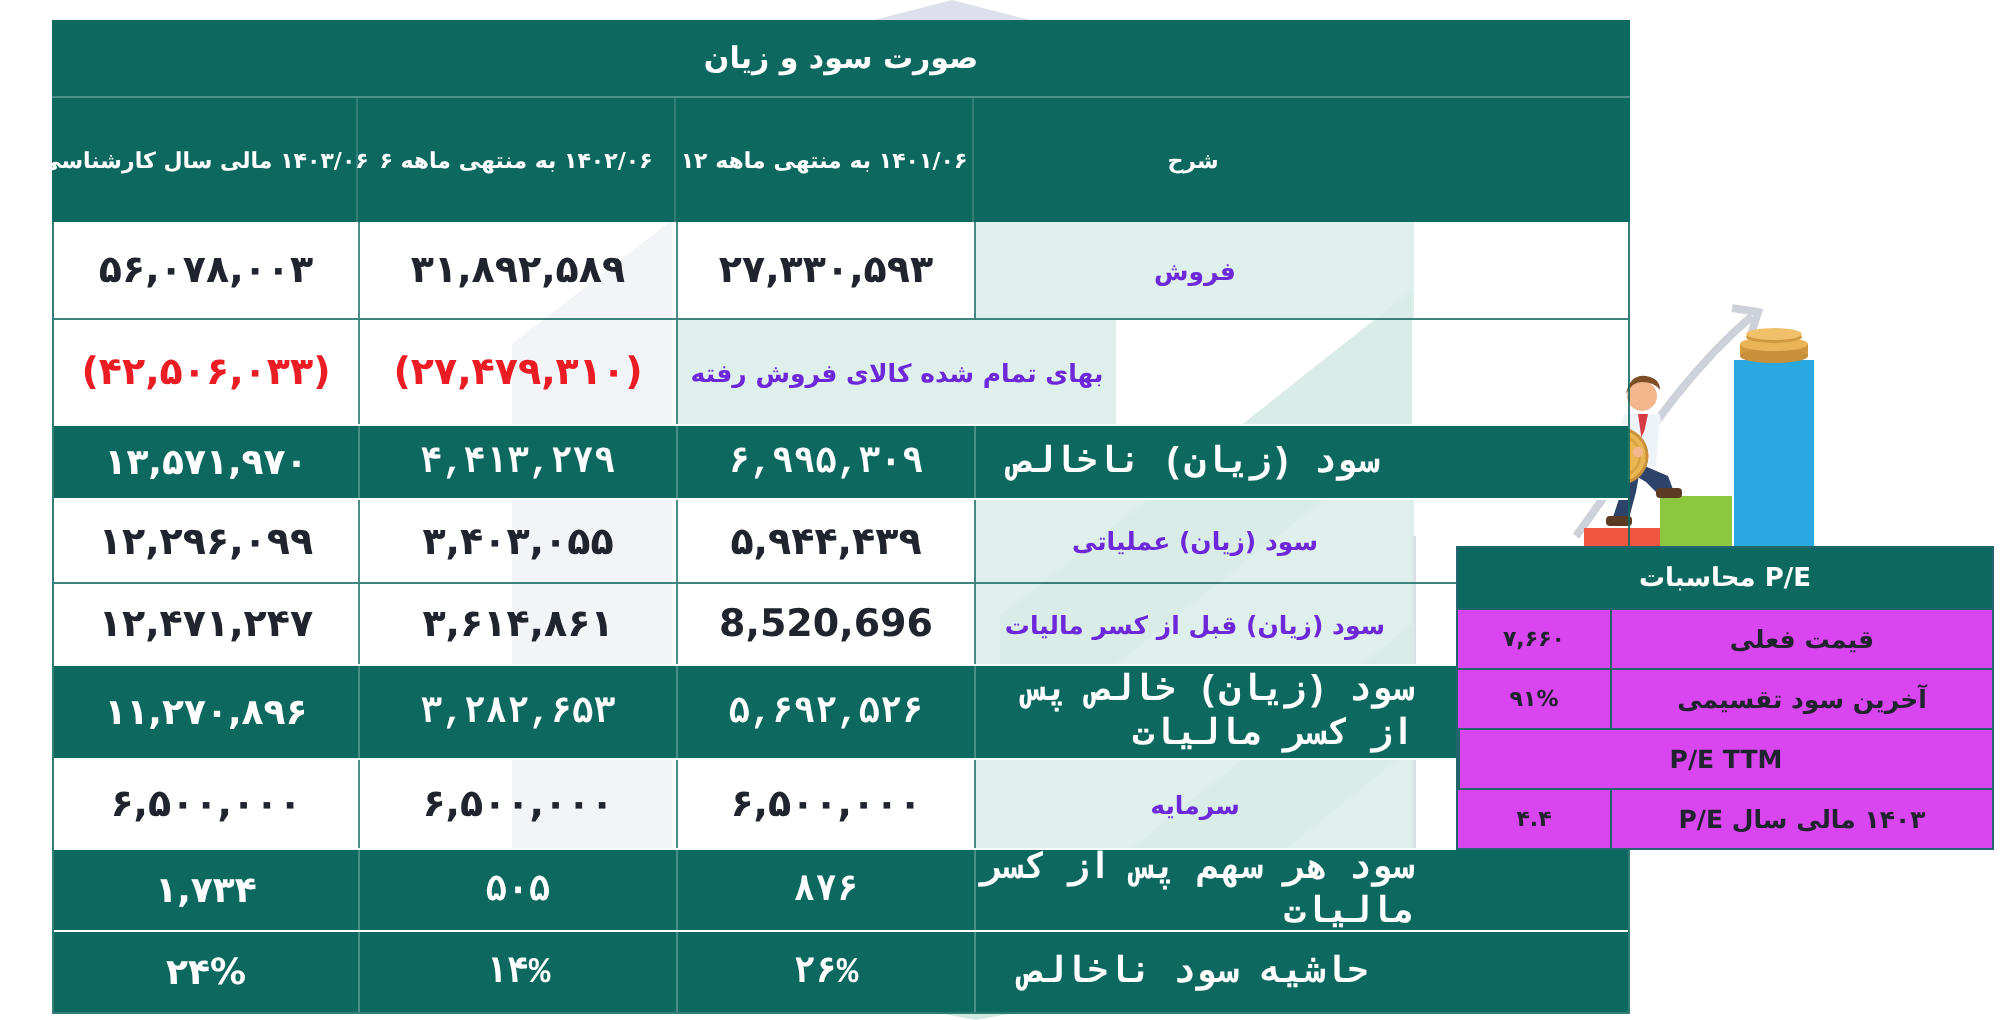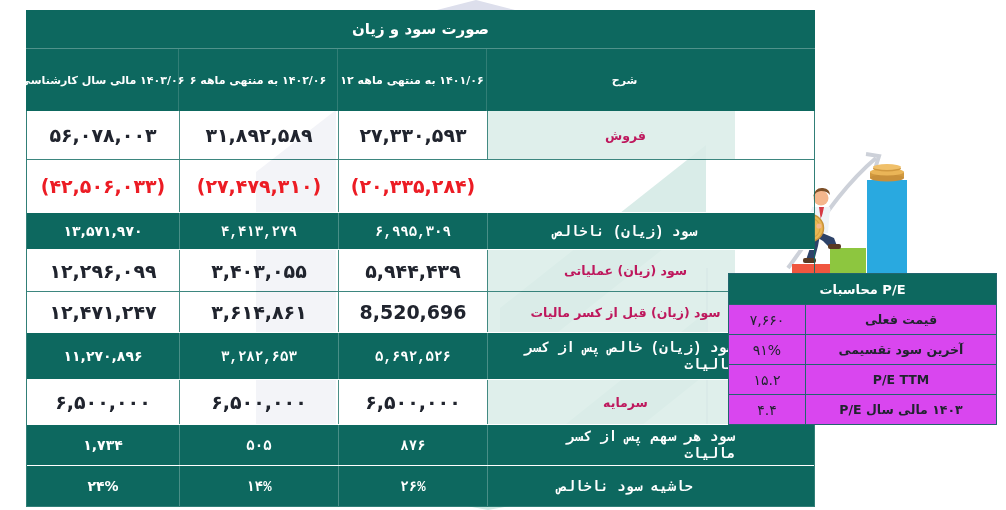--- a/index.html
+++ b/index.html
@@ -9,45 +9,45 @@
   svg.wm{position:absolute;left:0;top:0;z-index:0;}
 
   
   .inc-table{position:absolute;left:26px;top:10px;width:789px;z-index:2;}
   .title{height:38px;background:#0d685f;color:#fff;font-weight:bold;font-size:15px;
          display:flex;align-items:center;justify-content:center;}
   .thead{height:62px;background:#0d685f;display:flex;border-top:1px solid rgba(255,255,255,.28);}
   .hcell{color:#fff;font-weight:bold;font-size:11px;display:flex;align-items:center;
          justify-content:center;white-space:nowrap;direction:ltr;}
   .hcell+.hcell{border-left:1px solid rgba(255,255,255,.15);}
-  .c-est{width:152px;}.c-m6{width:158px;}.c-m12{width:148px;}.c-sharh{width:219px;padding-left:28px;}
+  .c-est{width:152px;}.c-m6{width:158px;}.c-m12{width:148px;}.c-sharh{width:219px;}
   .tbody{border:1px solid rgba(13,104,95,.85);border-top:none;}
   .row{display:flex;}
   .row + .row{border-top:1px solid rgba(13,104,95,.8);}
   .row.hl{background:#0d685f;}
   .row.hl + .row{border-top:1px solid #ffffff;text-align:right;}
   .row + .row.hl{border-top:1px solid #ffffff;}
   .cell{display:flex;align-items:center;justify-content:center;font-size:19px;
         font-weight:bold;color:#20242e;}
   .cell + .cell{border-left:1px solid rgba(13,104,95,.75);}
   .v{direction:ltr;background:rgba(255,255,255,.62);}
-  .lab{direction:rtl;background:rgba(217,236,231,.85);font-size:12.5px;color:#be185d;}
+  .lab{direction:rtl;background:rgba(217,236,231,.85);font-size:12.5px;color:#6d28d9;}
   .row.neg .v{color:#ec1c24;}
-  .row.hl .cell{background:transparent;color:#ffffff;font-size:14px;}
+  .row.hl .cell{background:transparent;color:#ffffff;font-size:18px;}
   .row.hl .cell + .cell{border-left:1px solid rgba(255,255,255,.25);font-family:Liberation Mono, monospace;}
 
   
   .pe-table{position:absolute;left:728px;top:273px;width:267px;z-index:2;
             border:1px solid rgba(13,104,95,.9);background:#d946ef;}
   .pe-head{height:30px;background:#0d685f;color:#fff;font-weight:bold;font-size:13px;
            display:flex;align-items:center;justify-content:center;direction:ltr;}
   .pe-row{display:flex;height:29px;border-top:1px solid rgba(13,104,95,.9);}
   .pe-row:first-of-type{border-top:none;}
   .pe-val{width:76px;display:flex;align-items:center;justify-content:center;
-          font-weight:normal;font-size:14px;color:#20242e;direction:ltr;}
+          font-weight:bold;font-size:11px;color:#20242e;direction:ltr;}
   .pe-lab{flex:1;border-left:1px solid rgba(13,104,95,.9);display:flex;align-items:center;
           justify-content:center;font-weight:bold;font-size:12.5px;color:#20242e;}
   .rtl{direction:rtl;}.ltr{direction:ltr;}
 
   
   svg.illus{position:absolute;left:758px;top:140px;z-index:1;}
 </style>
 </head>
 <body>
 
@@ -77,21 +77,21 @@
       <div class="row" style="height:48px">
         <div class="cell v c-est">۵۶,۰۷۸,۰۰۳</div>
         <div class="cell v c-m6">۳۱,۸۹۲,۵۸۹</div>
         <div class="cell v c-m12">۲۷,۳۳۰,۵۹۳</div>
         <div class="cell lab c-sharh">فروش</div>
       </div>
 
       <div class="row neg" style="height:52px">
         <div class="cell v c-est">(۴۲,۵۰۶,۰۳۳)</div>
         <div class="cell v c-m6">(۲۷,۴۷۹,۳۱۰)</div>
-        <div class="cell v c-m12">(۲۰,۳۳۵,۲۸۴)</div>
+        <div class="cell lab c-sharh">بهای تمام شده کالای فروش رفته</div>
       </div>
 
       <div class="row hl" style="height:36px">
         <div class="cell v c-est">۱۳,۵۷۱,۹۷۰</div>
         <div class="cell v c-m6">۴,۴۱۳,۲۷۹</div>
         <div class="cell v c-m12">۶,۹۹۵,۳۰۹</div>
         <div class="cell lab c-sharh">سود (زیان) ناخالص</div>
       </div>
 
       <div class="row" style="height:41px">
@@ -183,21 +183,20 @@
 
     <div class="pe-row">
       <div class="pe-val">۷,۶۶۰</div>
       <div class="pe-lab rtl">قیمت فعلی</div>
     </div>
     <div class="pe-row">
       <div class="pe-val">۹۱%</div>
       <div class="pe-lab rtl">آخرین سود تقسیمی</div>
     </div>
     <div class="pe-row">
-      <div class="pe-val">۱۵.۲</div>
       <div class="pe-lab ltr">P/E TTM</div>
     </div>
     <div class="pe-row">
       <div class="pe-val">۴.۴</div>
       <div class="pe-lab ltr">P/E‎ سال‎ مالی‎ ۱۴۰۳</div>
     </div>
   </div>
 
 </div>
 

